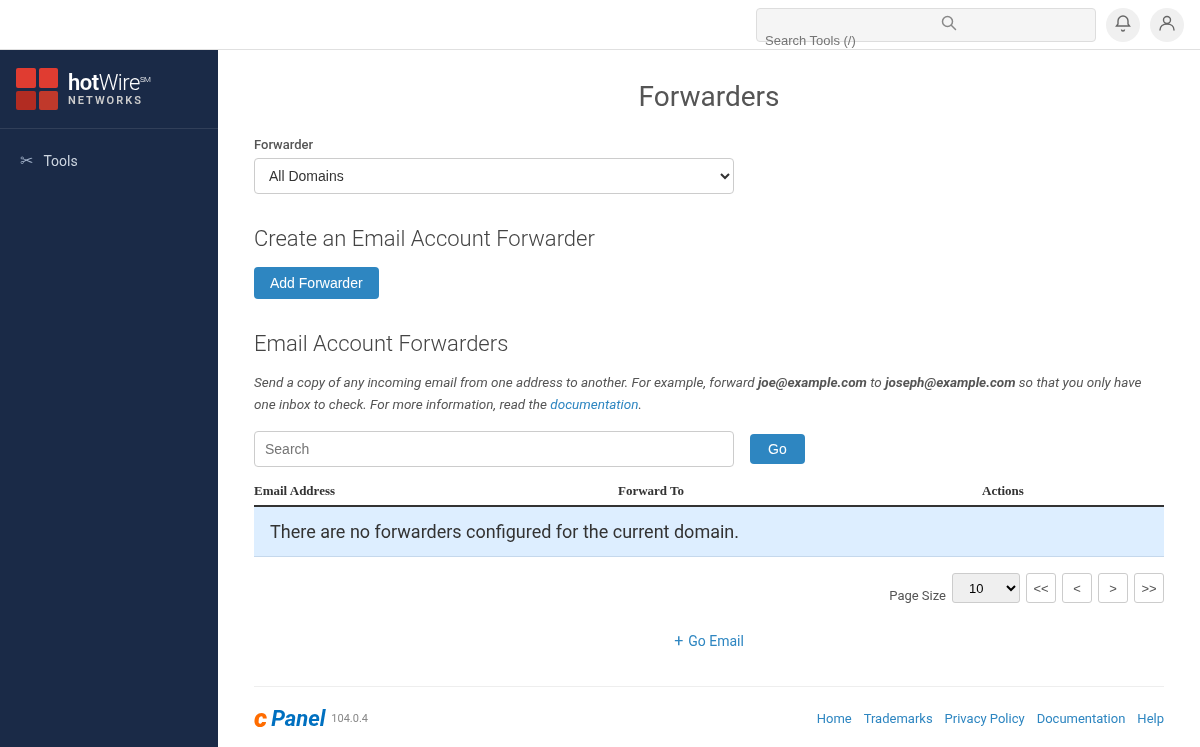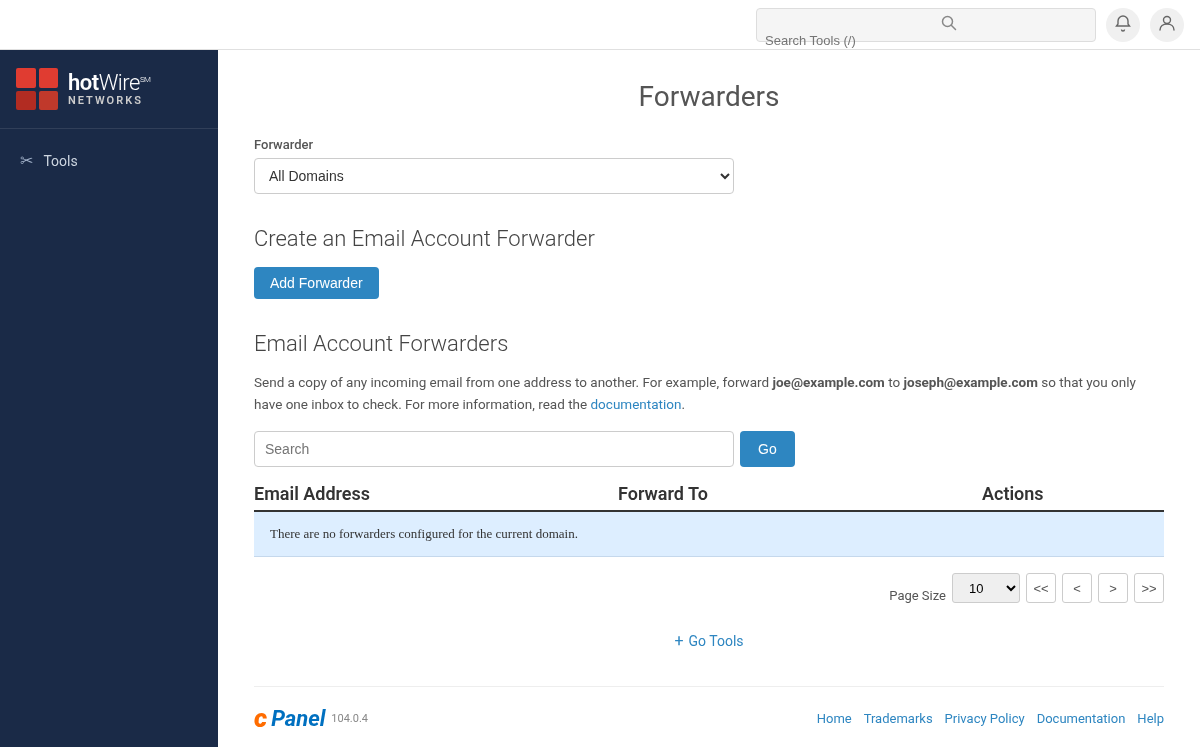--- a/index.html
+++ b/index.html
@@ -180,28 +180,30 @@
       font-size: 14px;
       cursor: pointer;
       font-weight: 500;
     }
     .description {
       font-size: 13.5px;
       color: #555;
       margin-bottom: 16px;
       line-height: 1.6;
       max-width: 960px;
+      font-style: italic;
     }
     .description a {
       color: #2e86c1;
       text-decoration: none;
     }
     .search-row {
       display: flex;
-      gap: 6px;
+      align-items: center;
+      gap: 16px;
       margin-bottom: 16px;
     }
     .search-input {
       width: 480px;
       height: 36px;
       border: 1px solid #ccc;
       border-radius: 4px;
       padding: 0 10px;
       font-size: 14px;
       color: #333;
@@ -218,31 +220,31 @@
       font-weight: 500;
     }
     .table-header {
       display: grid;
       grid-template-columns: 2fr 2fr 1fr;
       border-bottom: 2px solid #333;
       padding-bottom: 6px;
       margin-bottom: 0;
     }
     .table-header .col-label {
-      font-size: 18px;
+      font-size: 13px;
       font-weight: 600;
       color: #333;
+      font-family: Liberation Serif, serif;
     }
     .table-empty {
       background: #ddeeff;
       padding: 14px 16px;
-      font-size: 13px;
+      font-size: 18px;
       color: #333;
       border-bottom: 1px solid #c5d8ec;
-      font-family: Liberation Serif, serif;
     }
     .pagination-row {
       display: flex;
       align-items: flex-end;
       justify-content: flex-end;
       gap: 6px;
       margin-top: 16px;
     }
     .pagination-label {
       font-size: 13px;
@@ -405,21 +407,21 @@
         <button class="page-btn">&lt;&lt;</button>
         <button class="page-btn">&lt;</button>
         <button class="page-btn">&gt;</button>
         <button class="page-btn">&gt;&gt;</button>
       </div>
 
       
       <div class="go-back-row">
         <a href="#" class="go-back-link">
           <span style="font-size:16px; color:#2e86c1;">+</span>
-          <span>Go Tools</span>
+          <span>Go Email</span>
         </a>
       </div>
 
       
       <div class="footer-bar">
         <div class="cpanel-logo">
           <span class="cpanel-c">c</span>
             <span class="cpanel-panel">Panel</span>
           <span class="cpanel-version">104.0.4</span>
         </div>

